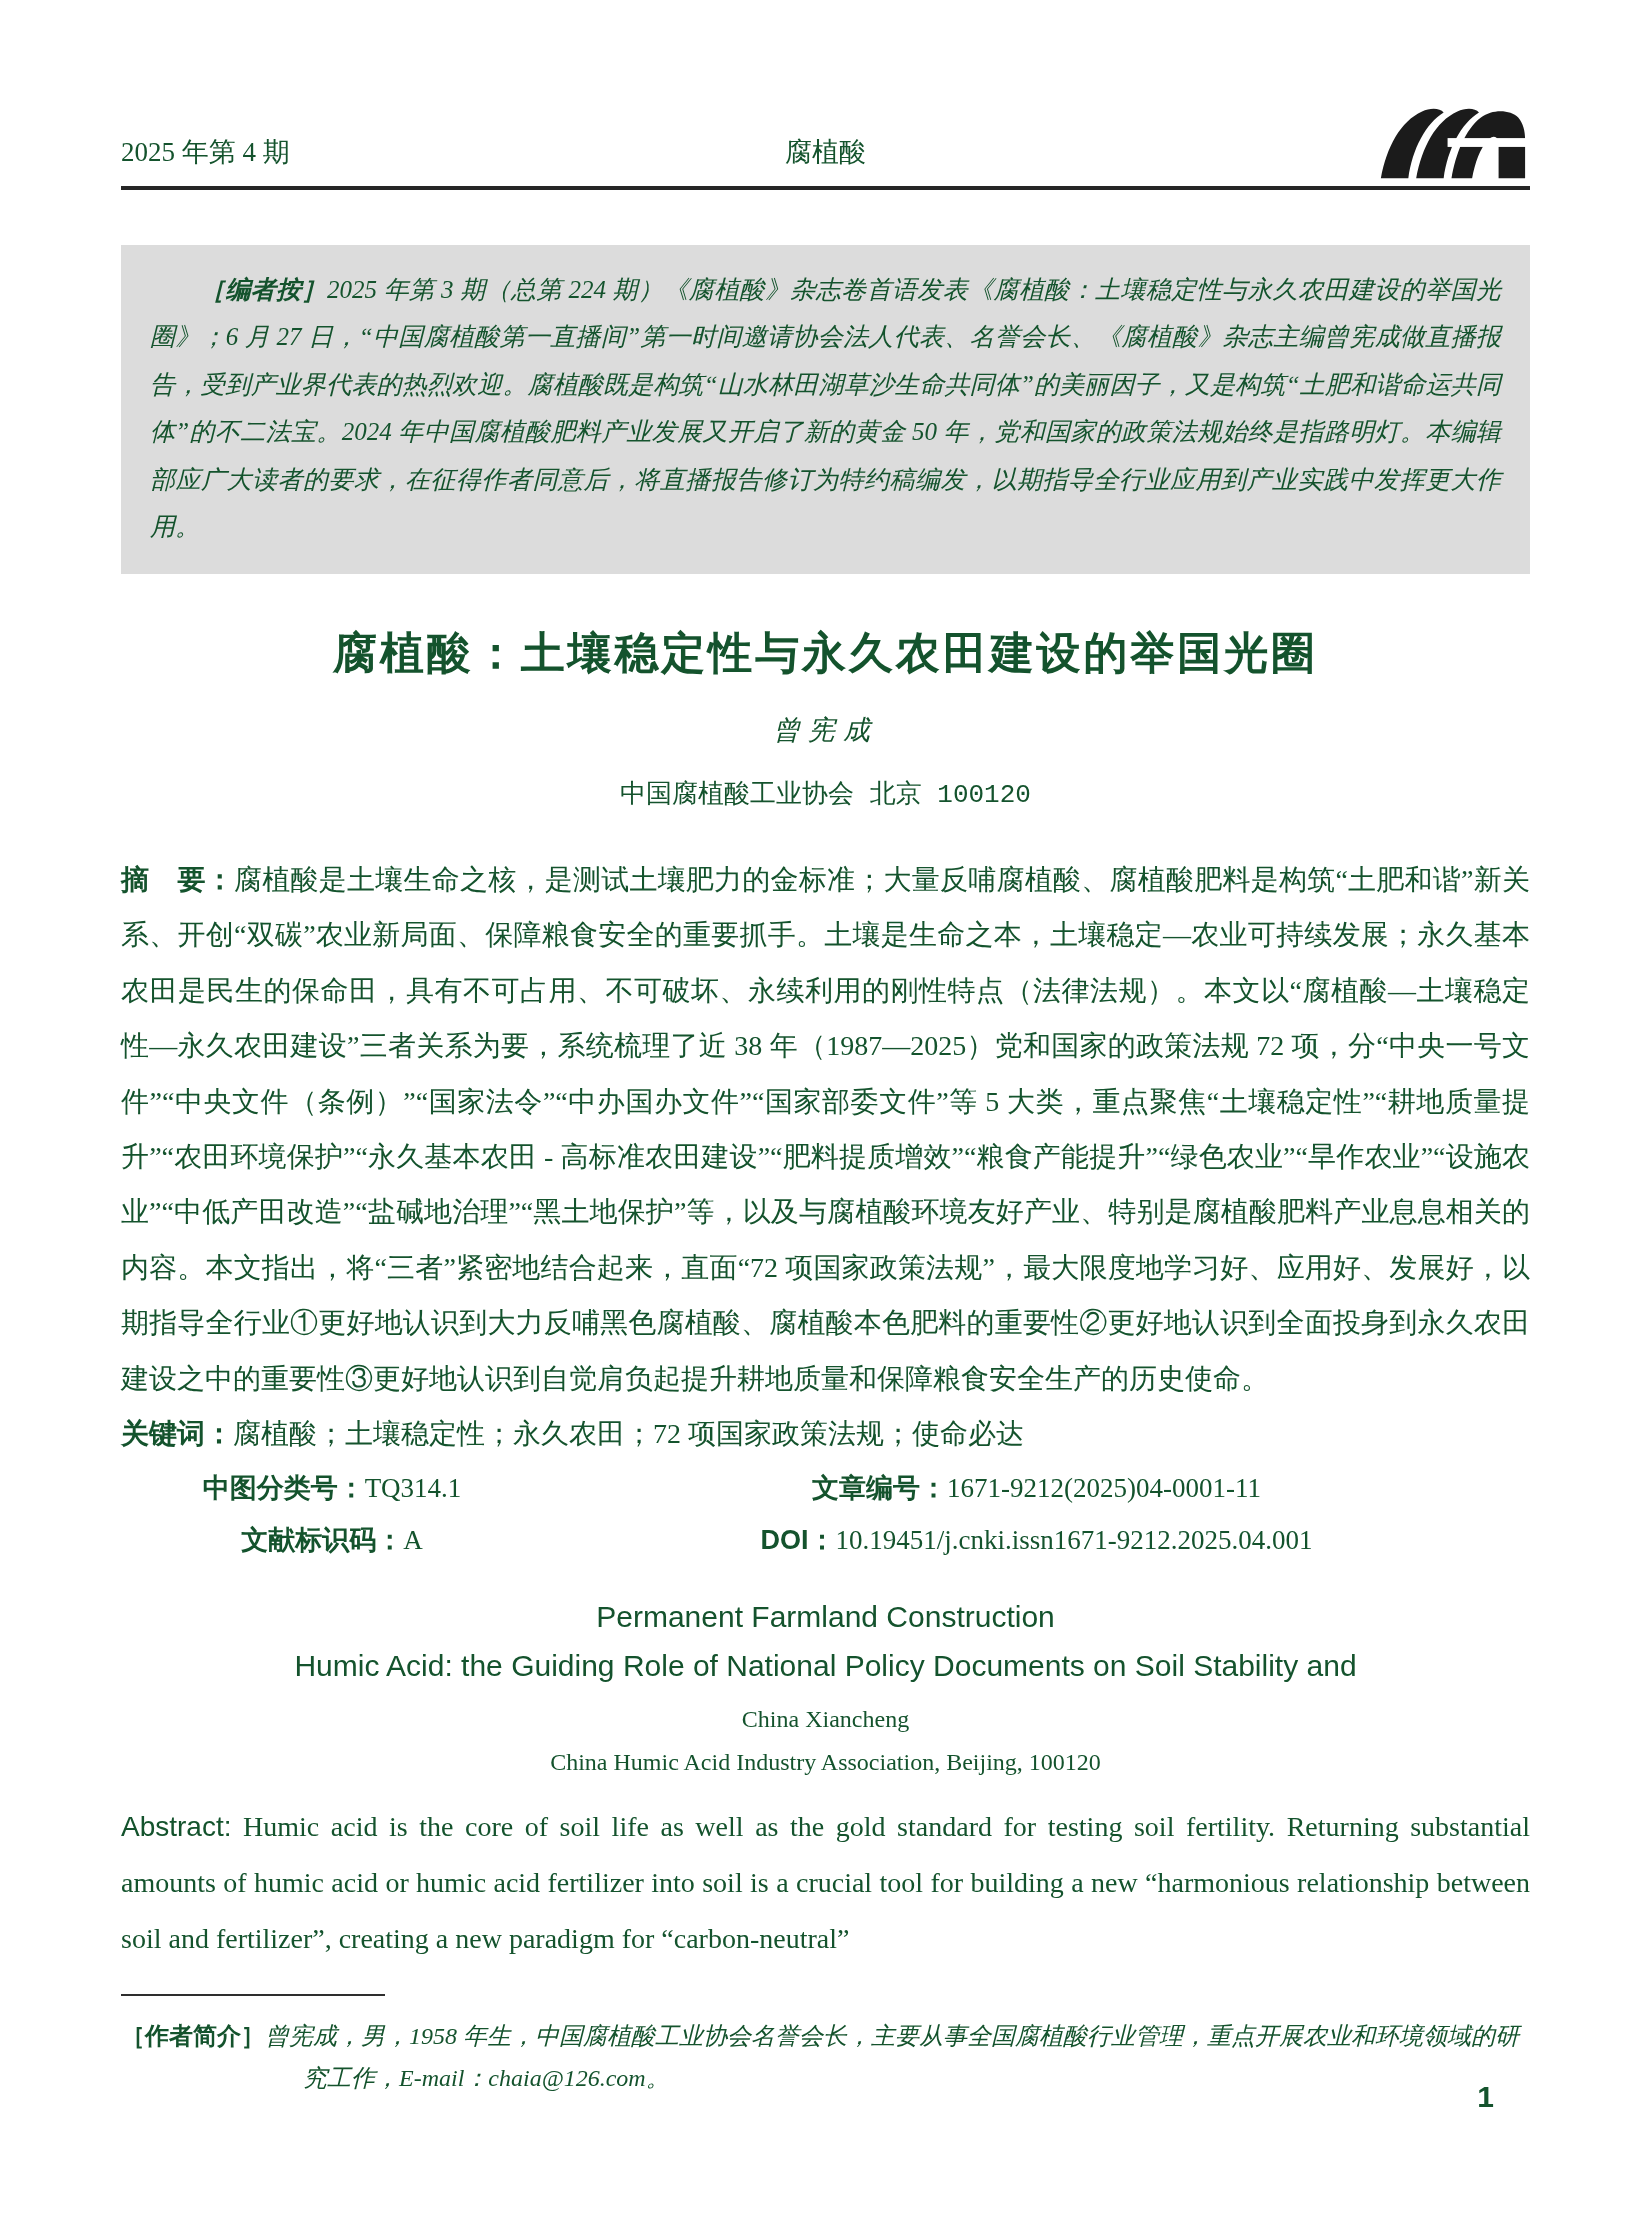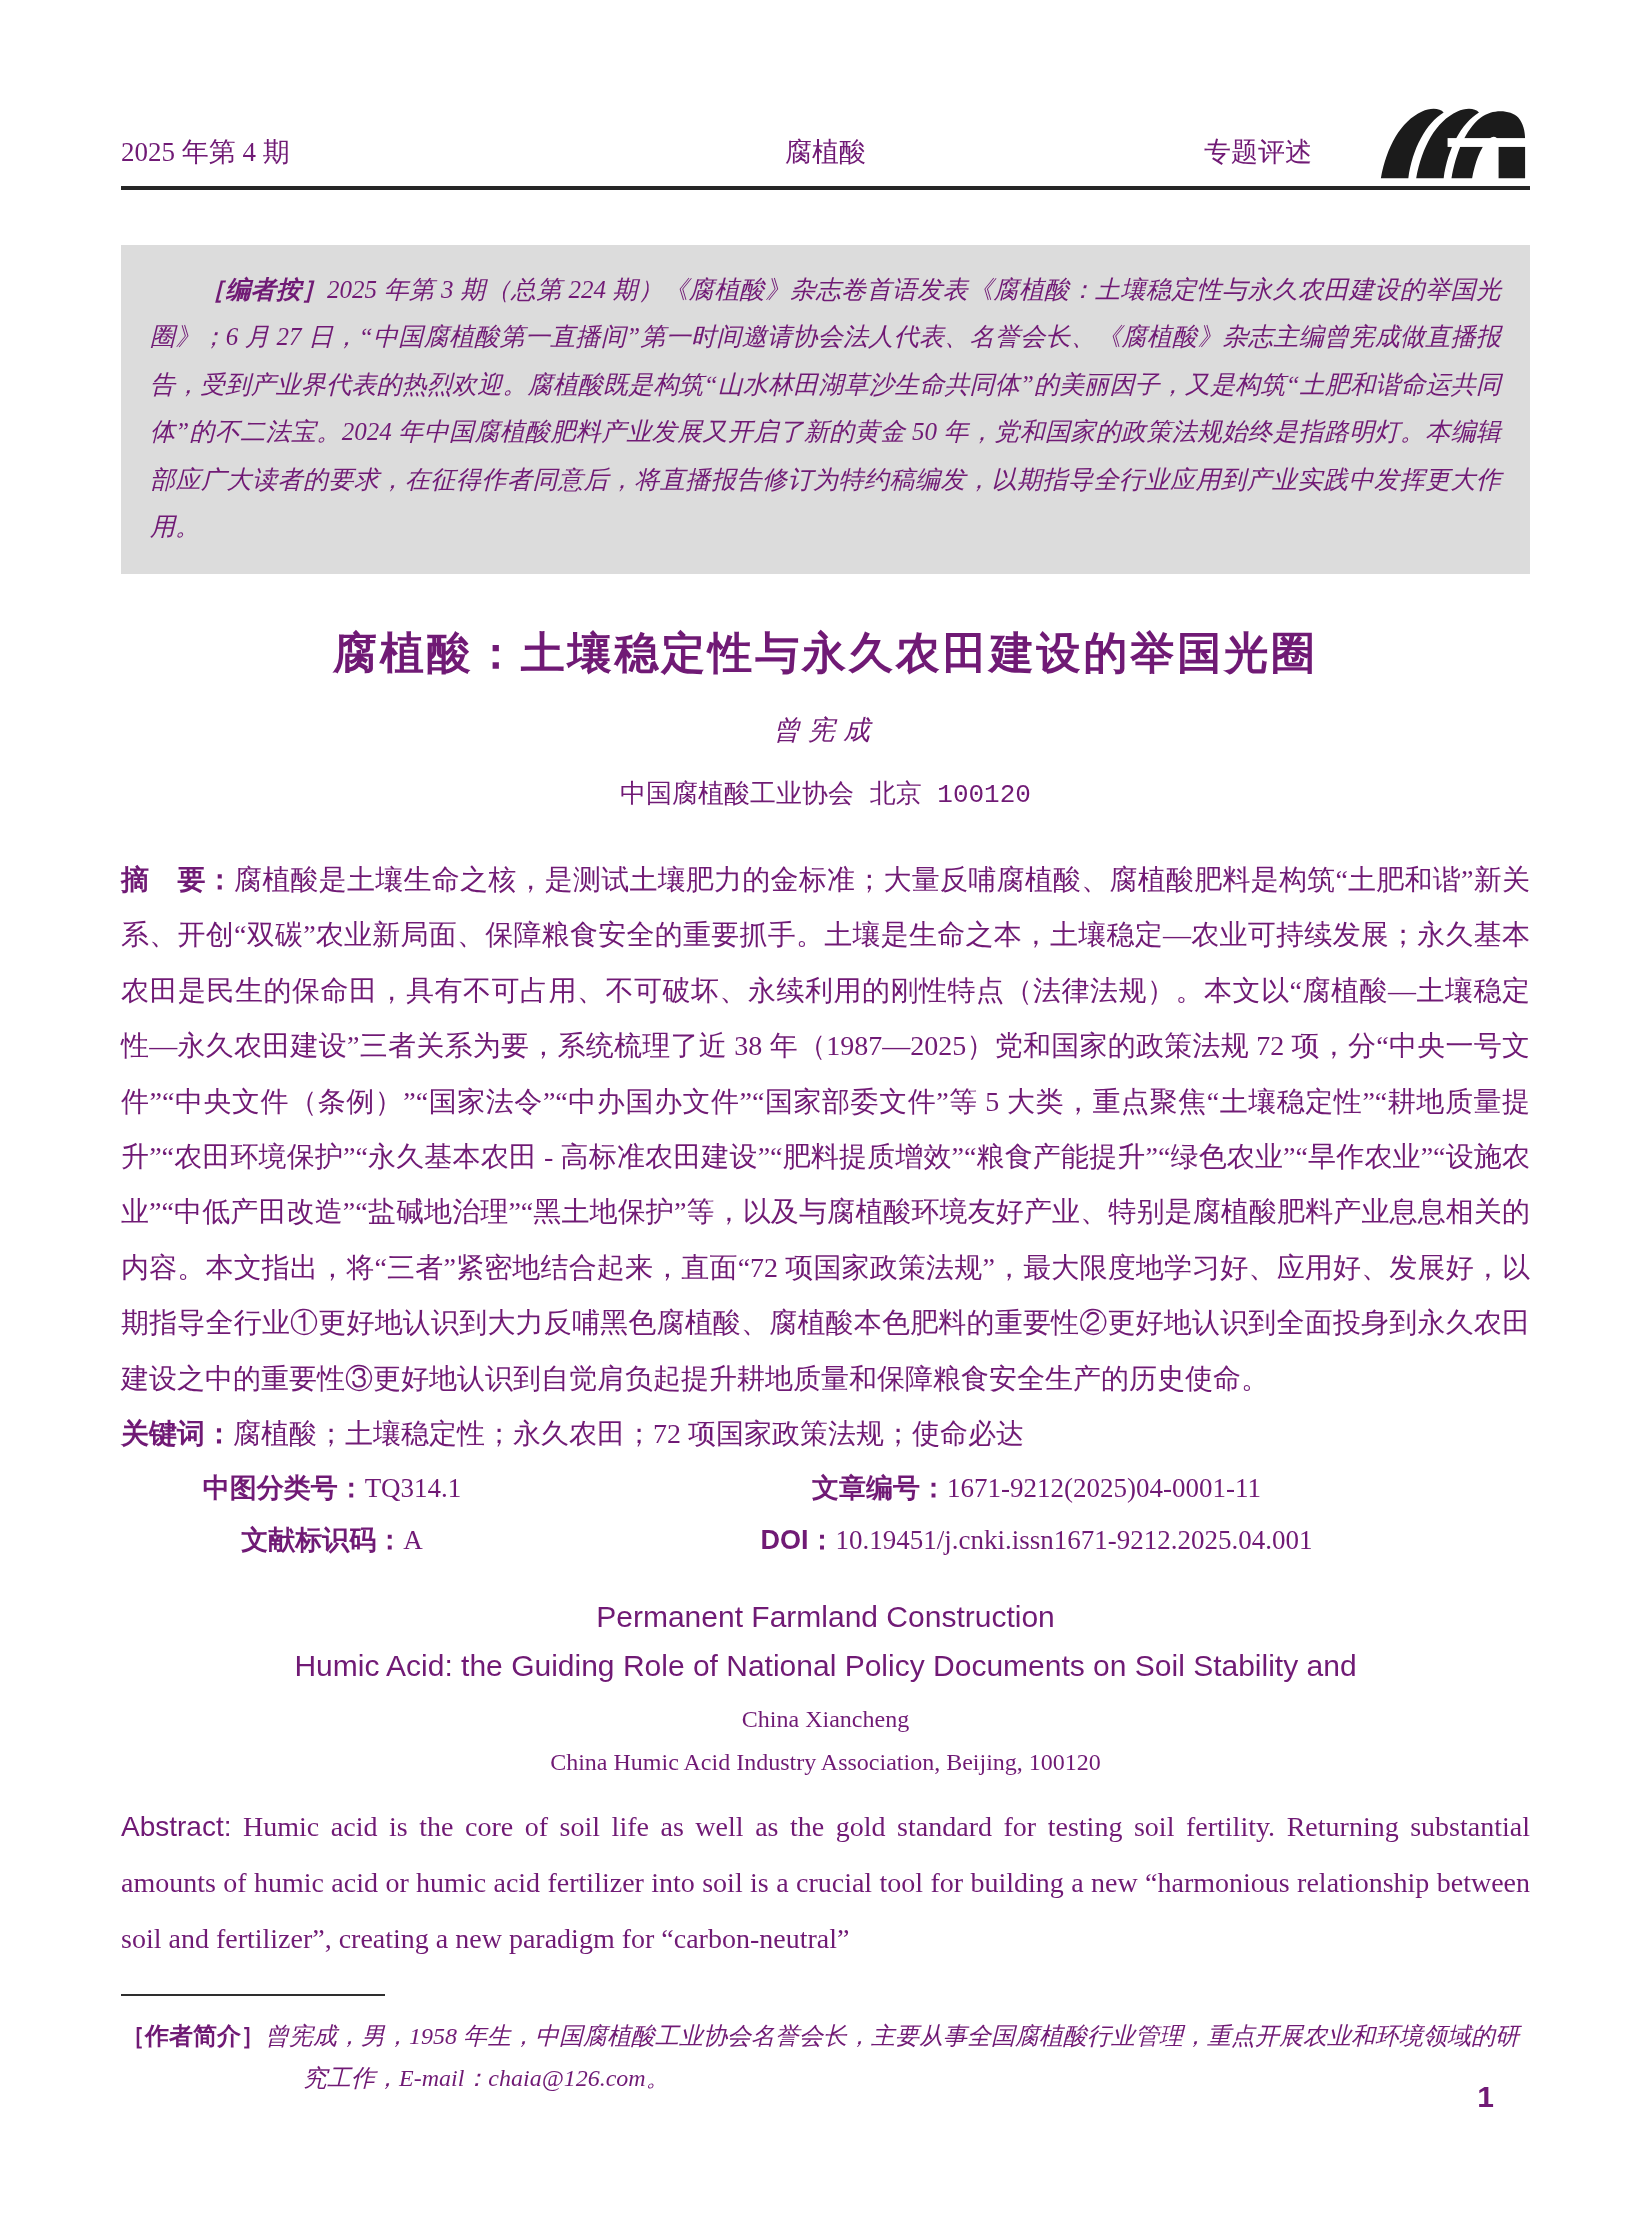--- a/index.html
+++ b/index.html
@@ -1,19 +1,19 @@
 <!DOCTYPE html>
 <html><head>
 <meta charset="utf-8">
 <style>
   html,body{margin:0;padding:0;background:#ffffff;}
   .page{
     width:1651px;height:2223px;position:relative;background:#ffffff;
     box-sizing:border-box;padding:134px 121px 0 121px;
-    font-family:"Liberation Serif","DejaVu Serif",serif;color:#701a75;overflow:hidden;
+    font-family:"Liberation Serif","DejaVu Serif",serif;color:#14532d;overflow:hidden;
   }
   
   .hdr{display:grid;grid-template-columns:1fr 1fr 1fr;align-items:end;font-size:27px;position:relative;}
   .hdr .c{text-align:center;}
   .hdr .r{text-align:right;padding-right:218px;}
   .logo{position:absolute;right:0;bottom:-15.5px;}
   .rule{border-bottom:4.9px solid #262626;margin-top:15.5px;}
   
   .note{background:#dcdcdc;margin-top:55px;padding:21.3px 29px 23px 29px;
         font-size:25px;line-height:1.9;text-align:justify;font-style:italic;}
@@ -47,21 +47,20 @@
           font-family:"Liberation Sans","DejaVu Sans",sans-serif;}
 </style>
 </head>
 <body>
 
 <div class="page">
 
   <div class="hdr">
     <span>2025 年第 4 期</span>
     <span class="c">腐植酸</span>
-    <span class="r">专题评述</span>
     <span class="logo">
       <svg width="157" height="72" viewBox="0 0 160 72" aria-hidden="true">
         <g fill="#1b1b1b">
           <path d="M8,72 C14,40 28,14 50,4 C58,0 68,0 72,5 C54,16 40,42 36,72 Z"></path>
           <path d="M44,72 C50,40 64,14 86,4 C94,0 104,0 108,5 C90,16 76,42 72,72 Z"></path>
           <path d="M80,72 C84,48 94,22 110,10 C122,1 140,2 148,10 C153,16 155,24 155,32 L155,72 L128,72 L128,38 C128,29 123,27 117,33 C109,42 104,56 101,72 Z"></path>
         </g>
         <rect x="76" y="31" width="84" height="9" fill="#ffffff"></rect>
       </svg>
     </span>

